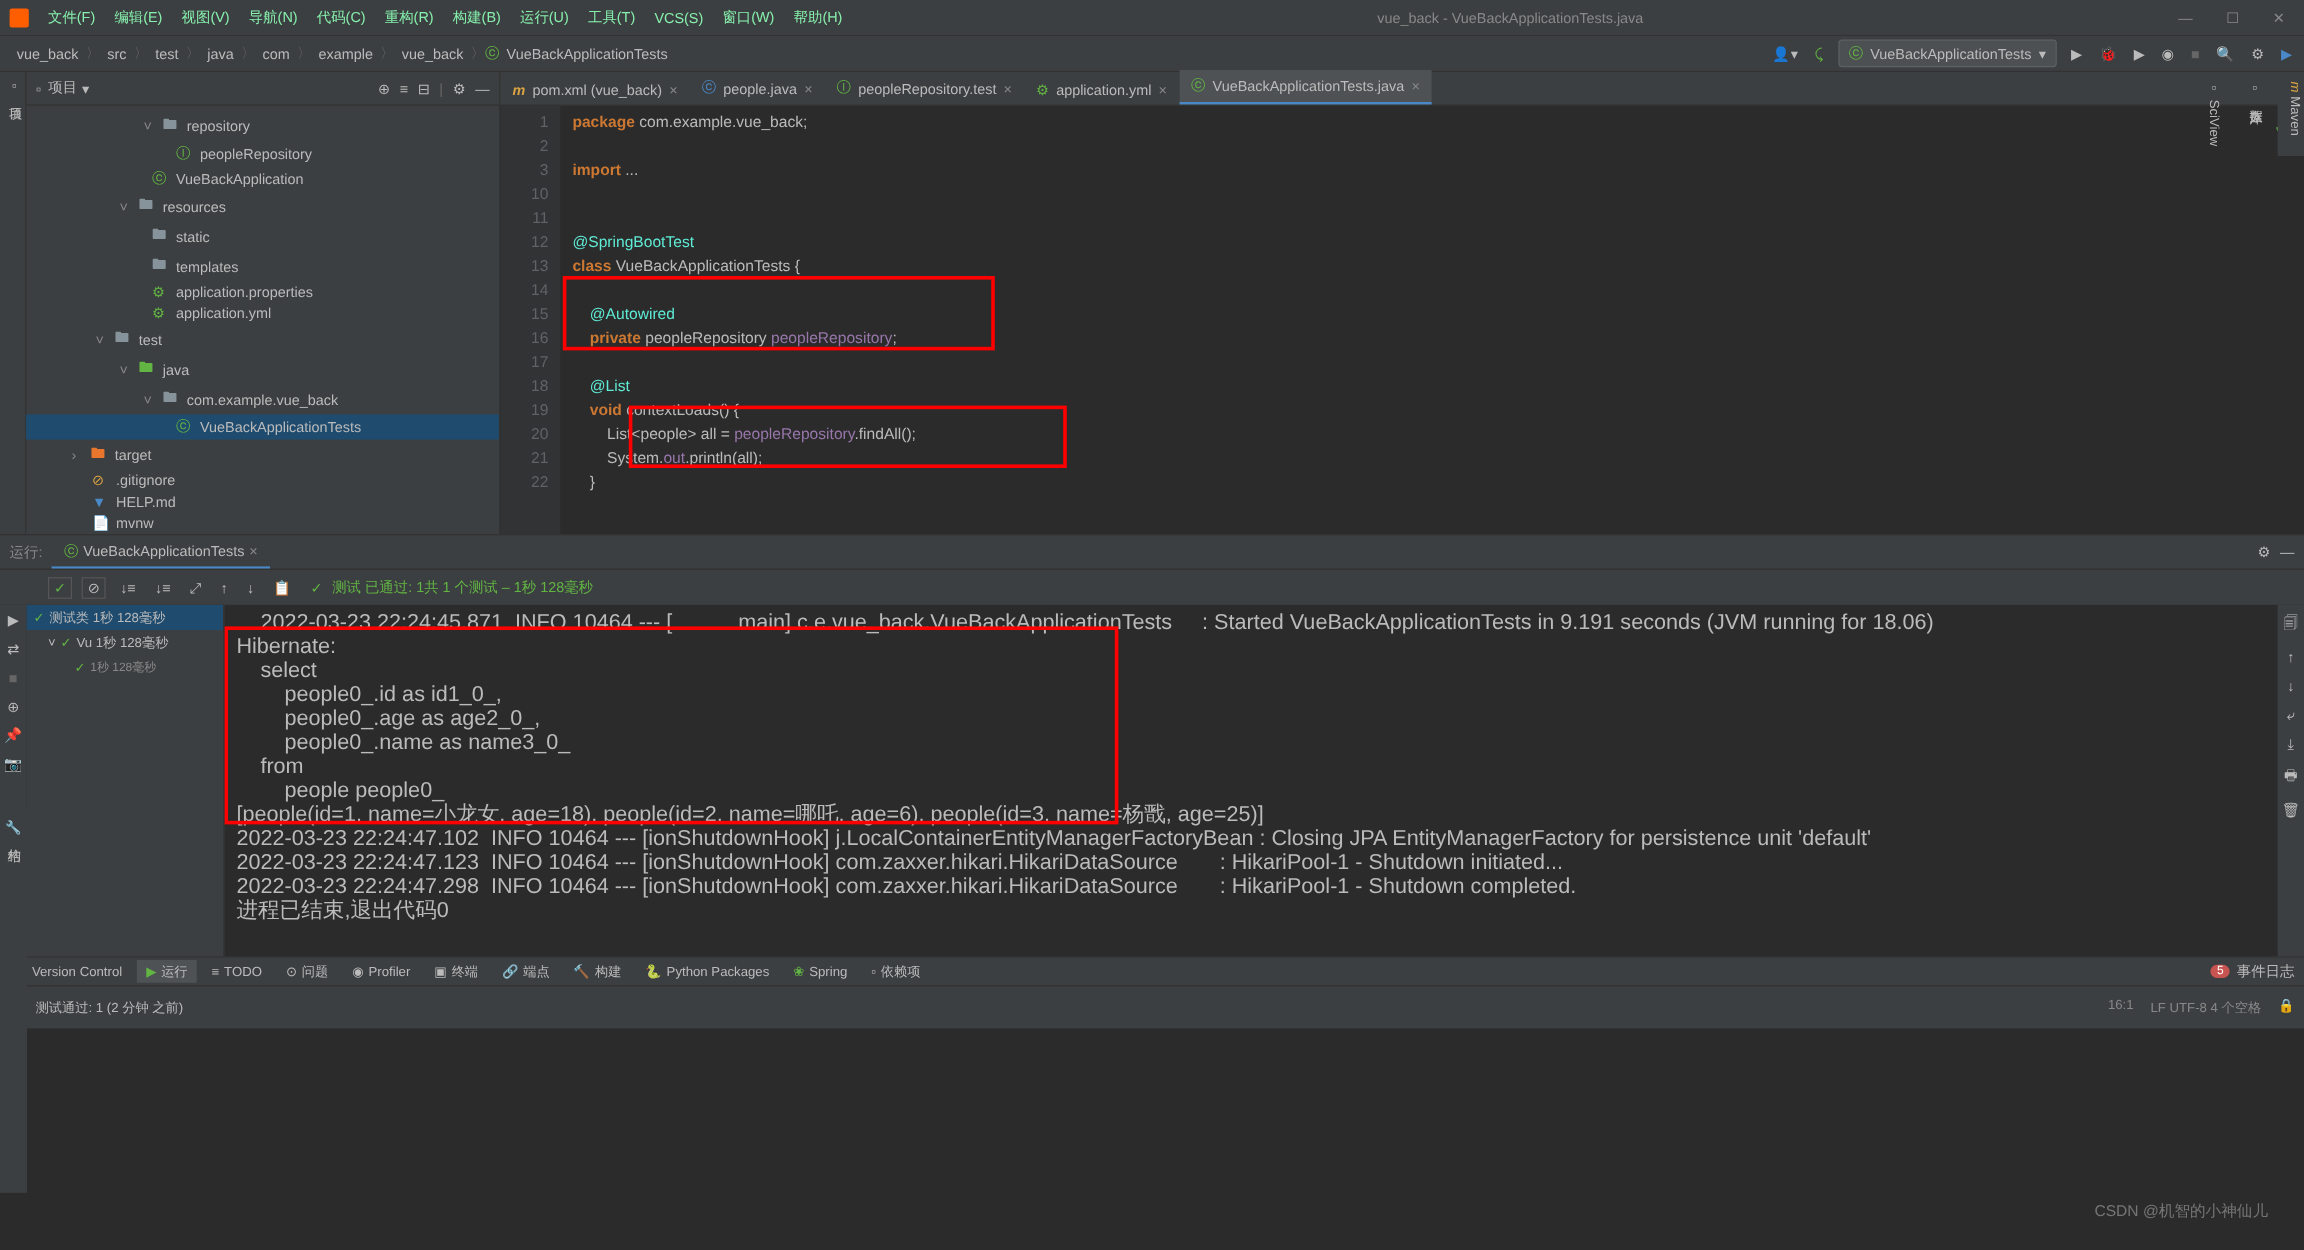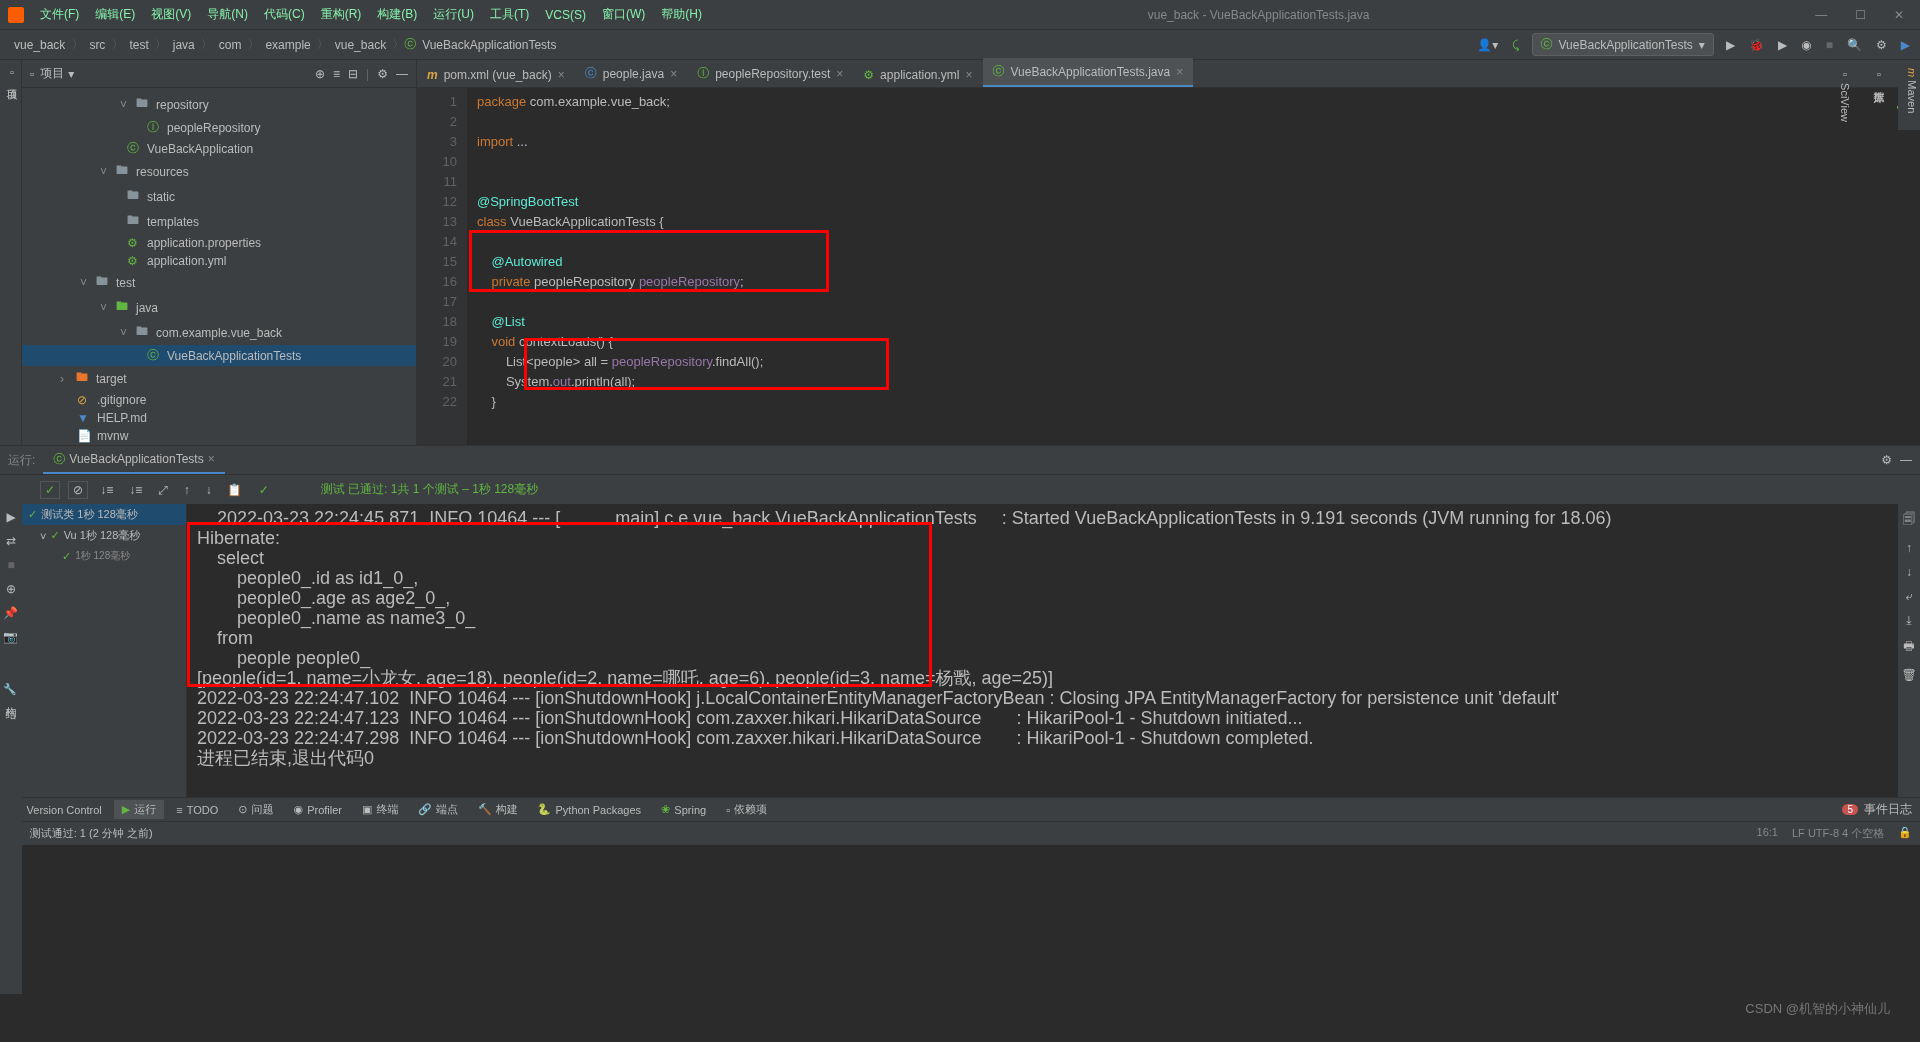--- a/index.html
+++ b/index.html
@@ -34,51 +34,51 @@
 .orange-icon { color: #e8762c; }
 .editor-area { flex: 1; display: flex; flex-direction: column; background: #2b2b2b; }
 .editor-tabs { height: 28px; background: #3c3f41; display: flex; align-items: flex-end; border-bottom: 1px solid #323232; }
 .editor-tab { padding: 5px 10px; display: flex; align-items: center; gap: 6px; cursor: pointer; background: #3c3f41; color: #bbbbbb; font-size: 12px; }
 .editor-tab.active { background: #4e5254; border-bottom: 2px solid #4a88c7; }
 .tab-close { color: #888; cursor: pointer; }
 .editor-body { flex: 1; display: flex; font-family: "Consolas", monospace; font-size: 13px; position: relative; }
 .gutter { width: 50px; background: #313335; text-align: right; padding: 4px 10px 4px 4px; color: #606366; line-height: 20px; }
 .code-area { flex: 1; padding: 4px 0; line-height: 20px; position: relative; }
 .code-line { padding: 0 10px; white-space: pre; }
-.kw { color: #cc7832; }
+.kw { color: #cc7832; font-weight: bold; }
 .anno { color: #5eead4; }
 .fld { color: #9876aa; }
 .red-box { position: absolute; border: 3px solid #ff0000; pointer-events: none; }
 .check-icon { position: absolute; right: 12px; top: 8px; color: #62b543; font-size: 16px; }
 .run-panel { background: #2b2b2b; border-top: 1px solid #323232; height: 352px; display: flex; flex-direction: column; }
 .run-tabs { height: 28px; display: flex; align-items: center; background: #3c3f41; padding: 0 8px; }
 .run-tab-label { color: #888; padding-right: 8px; }
 .run-tab { padding: 4px 10px; border-bottom: 2px solid #4a88c7; color: #bbbbbb; display: flex; align-items: center; gap: 4px; }
 .run-tab .close { color: #888; }
 .run-tabs-right { margin-left: auto; display: flex; gap: 8px; }
 .run-toolbar { height: 30px; display: flex; align-items: center; padding: 0 8px; gap: 8px; background: #3c3f41; border-top: 1px solid #323232; }
 .run-toolbar .icon-btn { cursor: pointer; padding: 2px 4px; }
-.run-status { color: #62b543; margin-left: 44px; }
+.run-status { color: #62b543; }
 .run-body { flex: 1; display: flex; }
 .run-left-bar { width: 22px; background: #3c3f41; display: flex; flex-direction: column; align-items: center; gap: 10px; padding-top: 6px; }
 .run-left-bar .icon { cursor: pointer; color: #bbbbbb; }
 .test-tree { width: 165px; background: #3c3f41; border-right: 1px solid #323232; overflow: auto; }
 .test-item { padding: 3px 6px; display: flex; align-items: center; gap: 4px; font-size: 11px; }
 .test-item.sel { background: #1f4b6e; }
 .test-ok { color: #62b543; }
 .test-time { color: #888; font-size: 10px; }
 .console { flex: 1; font-family: "Consolas", monospace; font-size: 18px; padding: 4px 0; line-height: 20px; overflow: hidden; position: relative; color: #bbbbbb; }
 .console-line { padding: 0 10px; white-space: pre; }
 .console-right-bar { width: 22px; background: #3c3f41; display: flex; flex-direction: column; align-items: center; gap: 10px; padding-top: 6px; }
 .bottom-tabs { height: 24px; background: #3c3f41; display: flex; align-items: center; padding: 0 8px; gap: 4px; border-top: 1px solid #323232; }
 .bottom-tab { padding: 2px 8px; cursor: pointer; color: #bbbbbb; display: flex; align-items: center; gap: 4px; font-size: 11px; }
 .bottom-tab.active { background: #4e5254; }
 .bottom-tabs-right { margin-left: auto; display: flex; align-items: center; gap: 6px; }
 .badge { background: #c75450; color: #fff; border-radius: 8px; padding: 0 5px; font-size: 10px; }
-.statusbar { height: 24px; background: #3c3f41; display: flex; align-items: center; padding: 0 8px; border-top: 1px solid #323232; font-size: 11px; }
+.statusbar { height: 36px; background: #3c3f41; display: flex; align-items: center; padding: 0 8px; border-top: 1px solid #323232; font-size: 11px; }
 .statusbar-right { margin-left: auto; display: flex; gap: 14px; color: #888; }
 .left-bar-low { position: absolute; left: 0; bottom: 48px; width: 22px; background: #3c3f41; writing-mode: vertical-rl; padding: 8px 4px; display: flex; flex-direction: column; gap: 20px; font-size: 11px; }
 .watermark { position: absolute; bottom: 24px; right: 30px; color: #888; font-size: 13px; opacity: 0.8; }
 .right-sidebar { position: absolute; right: 0; top: 60px; width: 22px; background: #3c3f41; writing-mode: vertical-rl; padding: 8px 2px; font-size: 11px; display: flex; flex-direction: column; gap: 20px; }
 .green-run { color: #62b543; }
 </style>
 </head>
 <body>
 
 <div class="titlebar">

